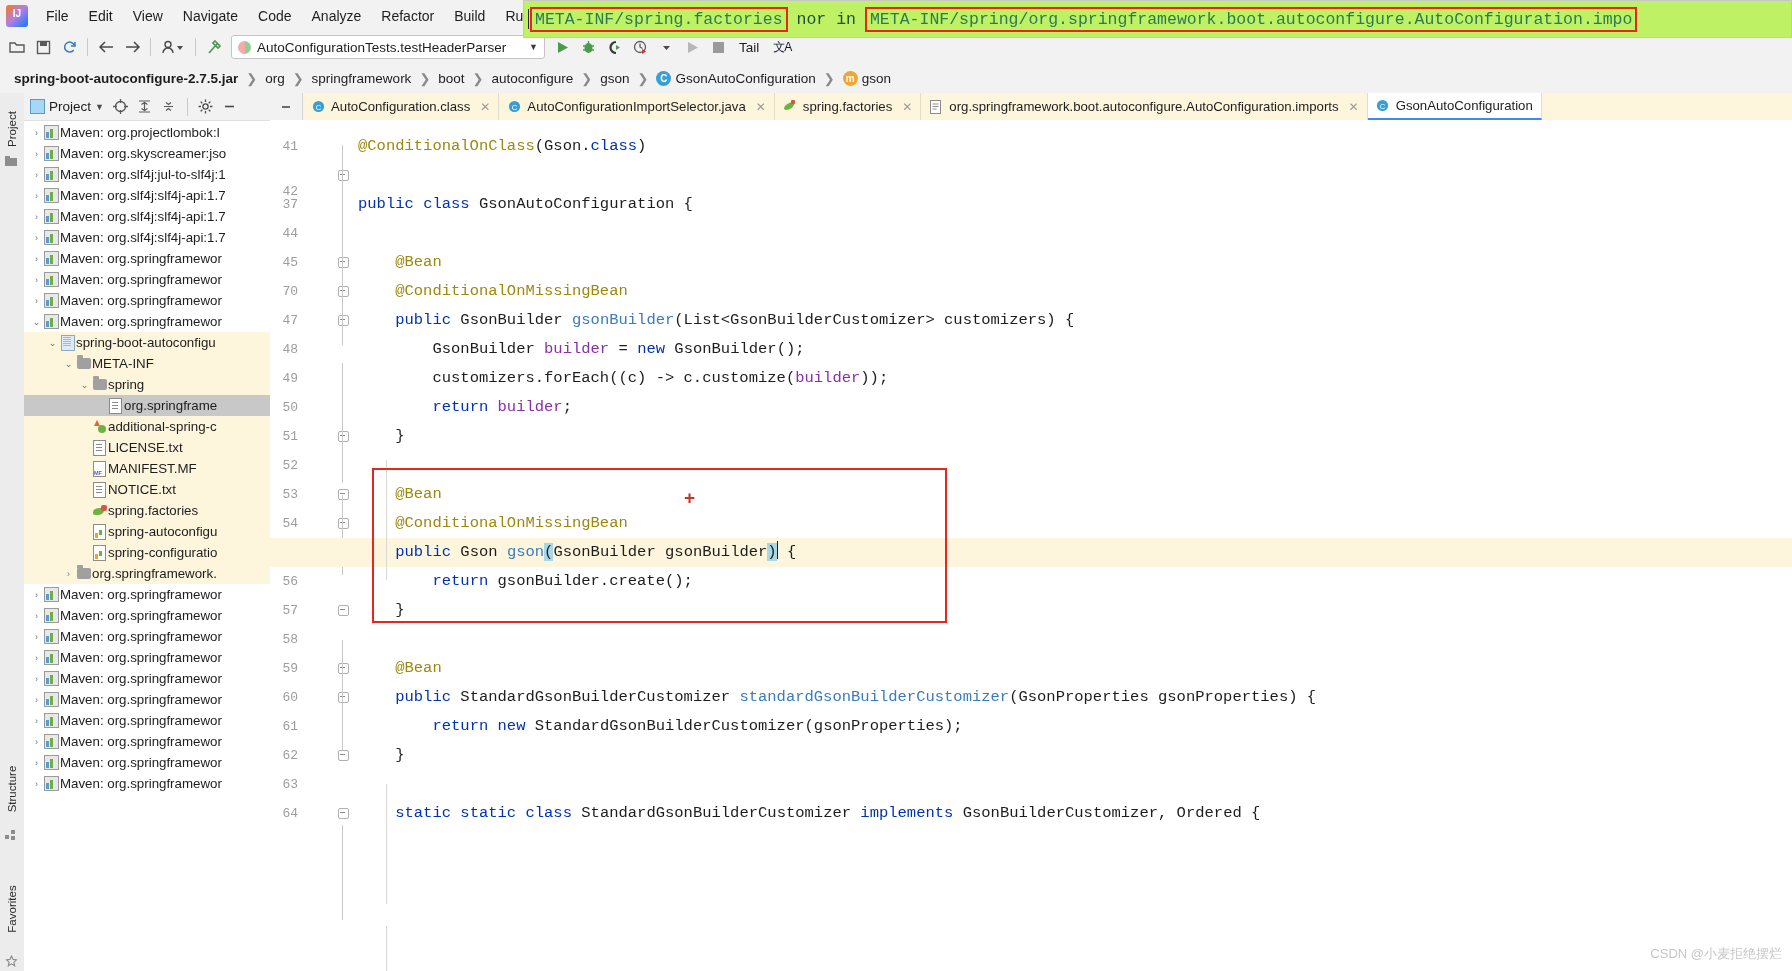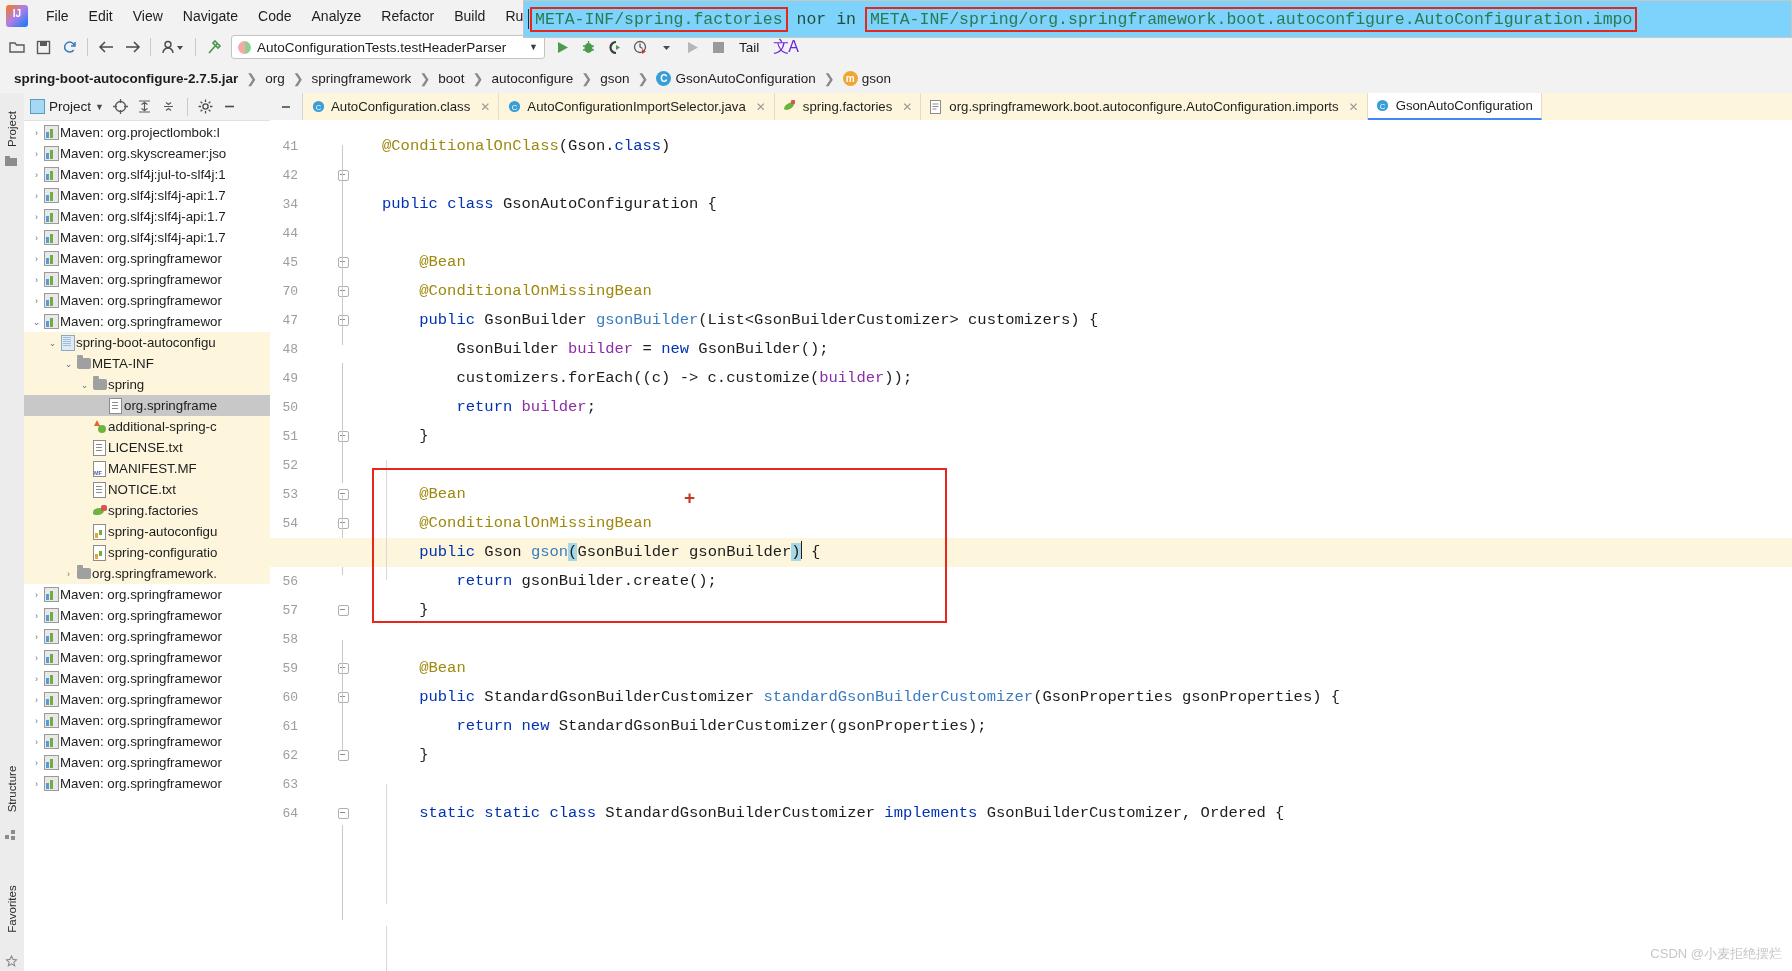--- a/index.html
+++ b/index.html
@@ -33,21 +33,21 @@
   .tb-btn{width:26px;height:24px;display:flex;align-items:center;justify-content:center;cursor:default;}
   .tb-sep{width:1px;height:18px;background:#c9c9c9;margin:0 5px;}
   .runcfg{
     height:22px;min-width:300px;background:#fff;border:1px solid #c4c4c4;border-radius:3px;
     display:flex;align-items:center;padding:0 6px;margin:0 4px;font-size:13.5px;gap:6px;
   }
   .runcfg .caret{margin-left:auto;color:#3c3c3c;font-size:9px;}
   .rc-icon{width:13px;height:13px;border-radius:50%;
      background:linear-gradient(90deg,#f5a9a9 50%,#8ed18e 50%);flex:none;}
   .tail-btn{font-size:13.5px;padding:2px 8px;cursor:default;}
-  .translate-ic{font-size:16px;color:#6d28d9;padding:0 6px;letter-spacing:-1px;}
+  .translate-ic{font-size:12px;color:#0f172a;padding:0 6px;letter-spacing:-1px;}
 
   
   .breadcrumb{
     position:absolute;left:0;top:63px;width:1792px;height:30px;
     background:#f2f2f2;display:flex;align-items:center;padding-left:10px;gap:2px;
     font-size:13.5px;border-bottom:1px solid #d6d4d2;
   }
   .crumb{padding:1px 4px;white-space:nowrap;display:flex;align-items:center;gap:4px;cursor:default;}
   .crumb.bold{font-weight:bold;}
   .crumb-sep{color:#8a8a8a;font-size:13px;padding:0 2px;}
@@ -151,38 +151,38 @@
   .fold{position:absolute;left:68px;width:11px;height:11px;}
   .fold i{display:block;width:9px;height:9px;border:1px solid #b0b0b0;border-radius:2px;position:relative;background:#fff;}
   .fold i::after{content:"";position:absolute;left:1px;top:3px;width:5px;height:1px;background:#8a8a8a;}
   .fold-line{position:absolute;left:72px;width:1px;background:#c8c8c8;}
 
   .code{
     position:absolute;left:88px;top:0;right:0;bottom:0;
     font-family:"Liberation Mono","DejaVu Sans Mono",monospace;font-size:15.5px;
     white-space:nowrap;
   }
-  .ln{position:absolute;left:0;height:29px;line-height:29px;margin-left:24px;}
+  .ln{position:absolute;left:0;height:29px;line-height:29px;}
   .kw{color:#0033b3;}
   .ann{color:#9e880d;}
   .meth{color:#3a7bbf;}
   .param{color:#8a2fa8;}
   .plain{color:#1d1d1d;}
   .hl-row{position:absolute;left:0;right:0;height:29px;background:#fdf6dd;}
   .sel-brace{background:#a8d8e8;}
   .caret-bar{display:inline-block;width:1px;height:18px;background:#1d1d1d;vertical-align:-3px;}
   .indent-guide{position:absolute;width:1px;background:#d8d8d8;}
 
   
   .redbox{position:absolute;border:2px solid #e8271c;box-sizing:border-box;pointer-events:none;}
   .plus-mark{position:absolute;color:#c0392b;font-size:19px;font-weight:bold;line-height:1;}
 
   
   .overlay-strip{
-    position:absolute;left:523px;top:0px;width:1269px;height:38px;background:#7dd3fc;
+    position:absolute;left:523px;top:0px;width:1269px;height:38px;background:#bef264;
     border:1px solid #c8c6c0;box-sizing:border-box;display:flex;align-items:center;
     font-family:"Liberation Mono","DejaVu Sans Mono",monospace;font-size:16.5px;
     color:#2c7a52;padding-left:4px;overflow:hidden;z-index:40;
   }
   .ov-box{border:2px solid #e8271c;padding:1px 3px;display:inline-block;box-sizing:border-box;}
   .ov-plain{color:#1d4f3a;padding:0 9px;}
   .ov-caret{display:inline-block;width:1px;height:20px;background:#2b2b2b;vertical-align:-4px;margin-right:1px;}
 
   .watermark{
     position:absolute;right:10px;bottom:8px;font-size:13px;color:#c6c6c6;
@@ -702,25 +702,25 @@
         </span>
         <span>GsonAutoConfiguration</span>
       </div>
     </div>
 
     <div class="reader-mode">Reader Mode</div>
 
     <div class="code-wrap">
       <div class="gutter" id="gutter">
           <div class="gutter-line" style="top: 12px; line-height: 29px; height: 29px;">41</div>
-          <div class="gutter-line" style="top: 41px; line-height: 29px; height: 29px;">42</div>
+          <div class="gutter-line" style="top: 57px; line-height: 29px; height: 29px;">42</div>
           <div class="fold" style="top: 50px;">
             <i></i>
           </div>
-          <div class="gutter-line" style="top: 70px; line-height: 29px; height: 29px;">34</div>
+          <div class="gutter-line" style="top: 70px; line-height: 29px; height: 29px;">37</div>
           <div class="gutter-line" style="top: 99px; line-height: 29px; height: 29px;">44</div>
           <div class="gutter-line" style="top: 128px; line-height: 29px; height: 29px; text-align: right;">45</div>
           <div class="fold" style="top: 137px;">
             <i></i>
           </div>
           <div class="gutter-line" style="top: 157px; line-height: 29px; height: 29px;">70</div>
           <div class="fold" style="top: 166px;">
             <i></i>
           </div>
           <div class="gutter-line" style="top: 186px; line-height: 29px; height: 29px;">47</div>

